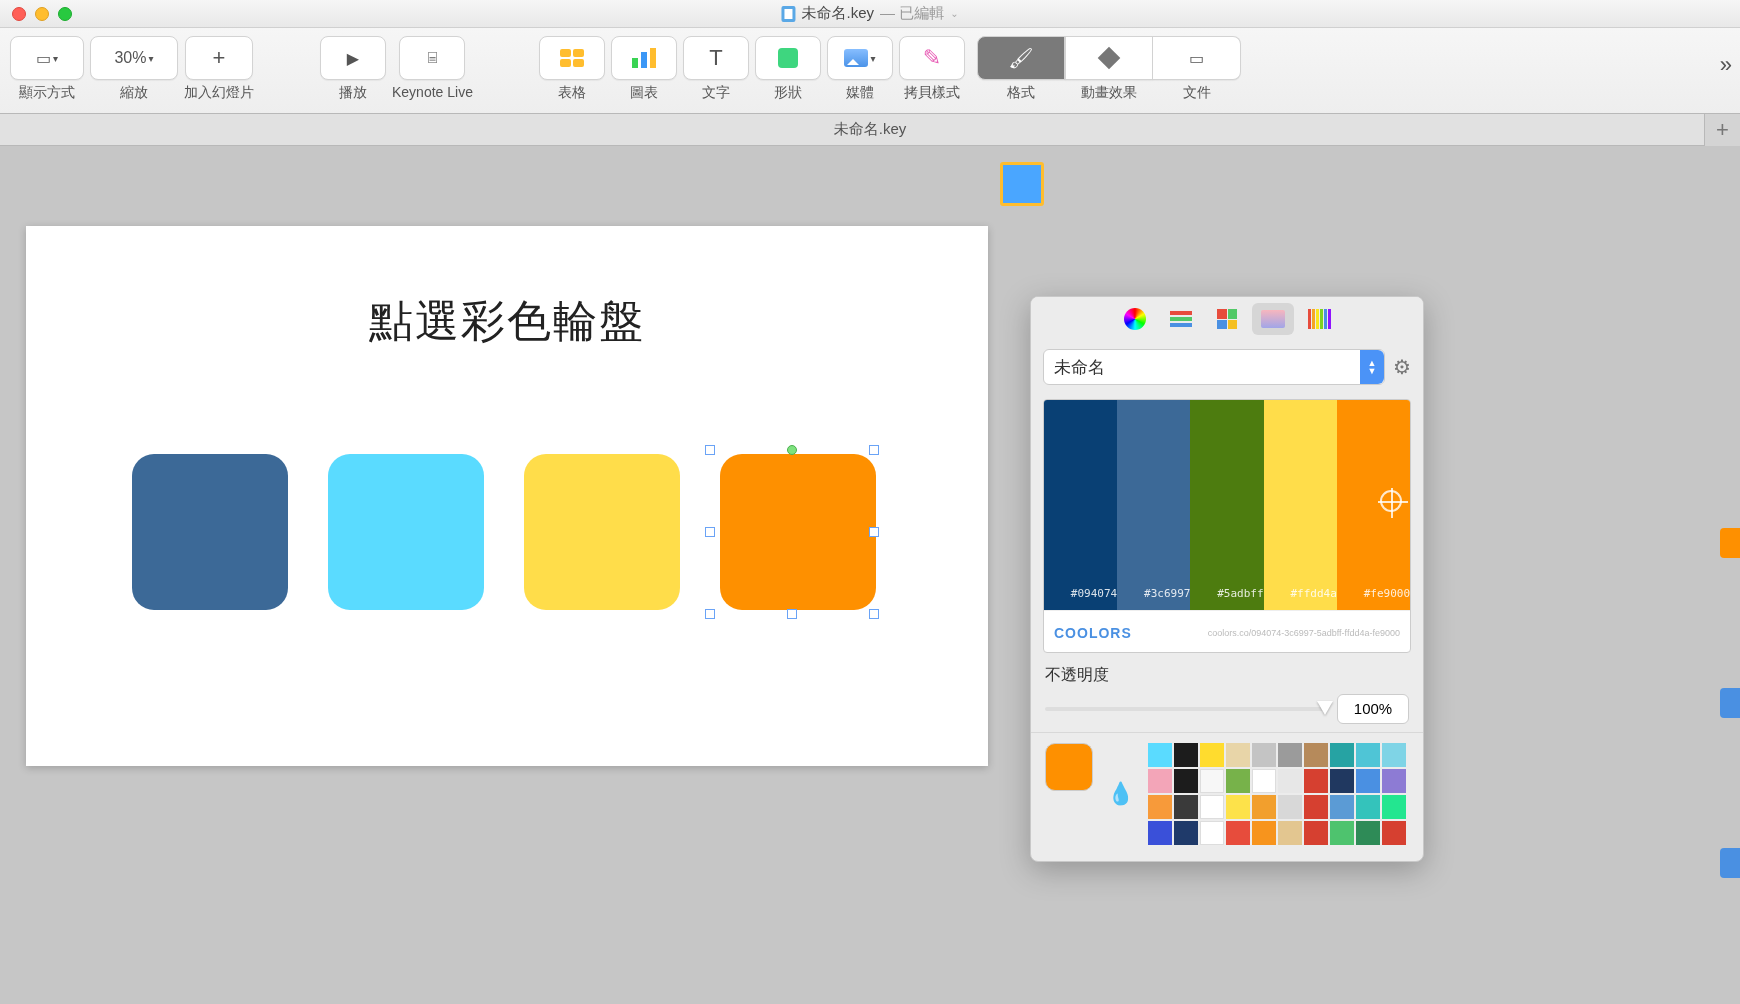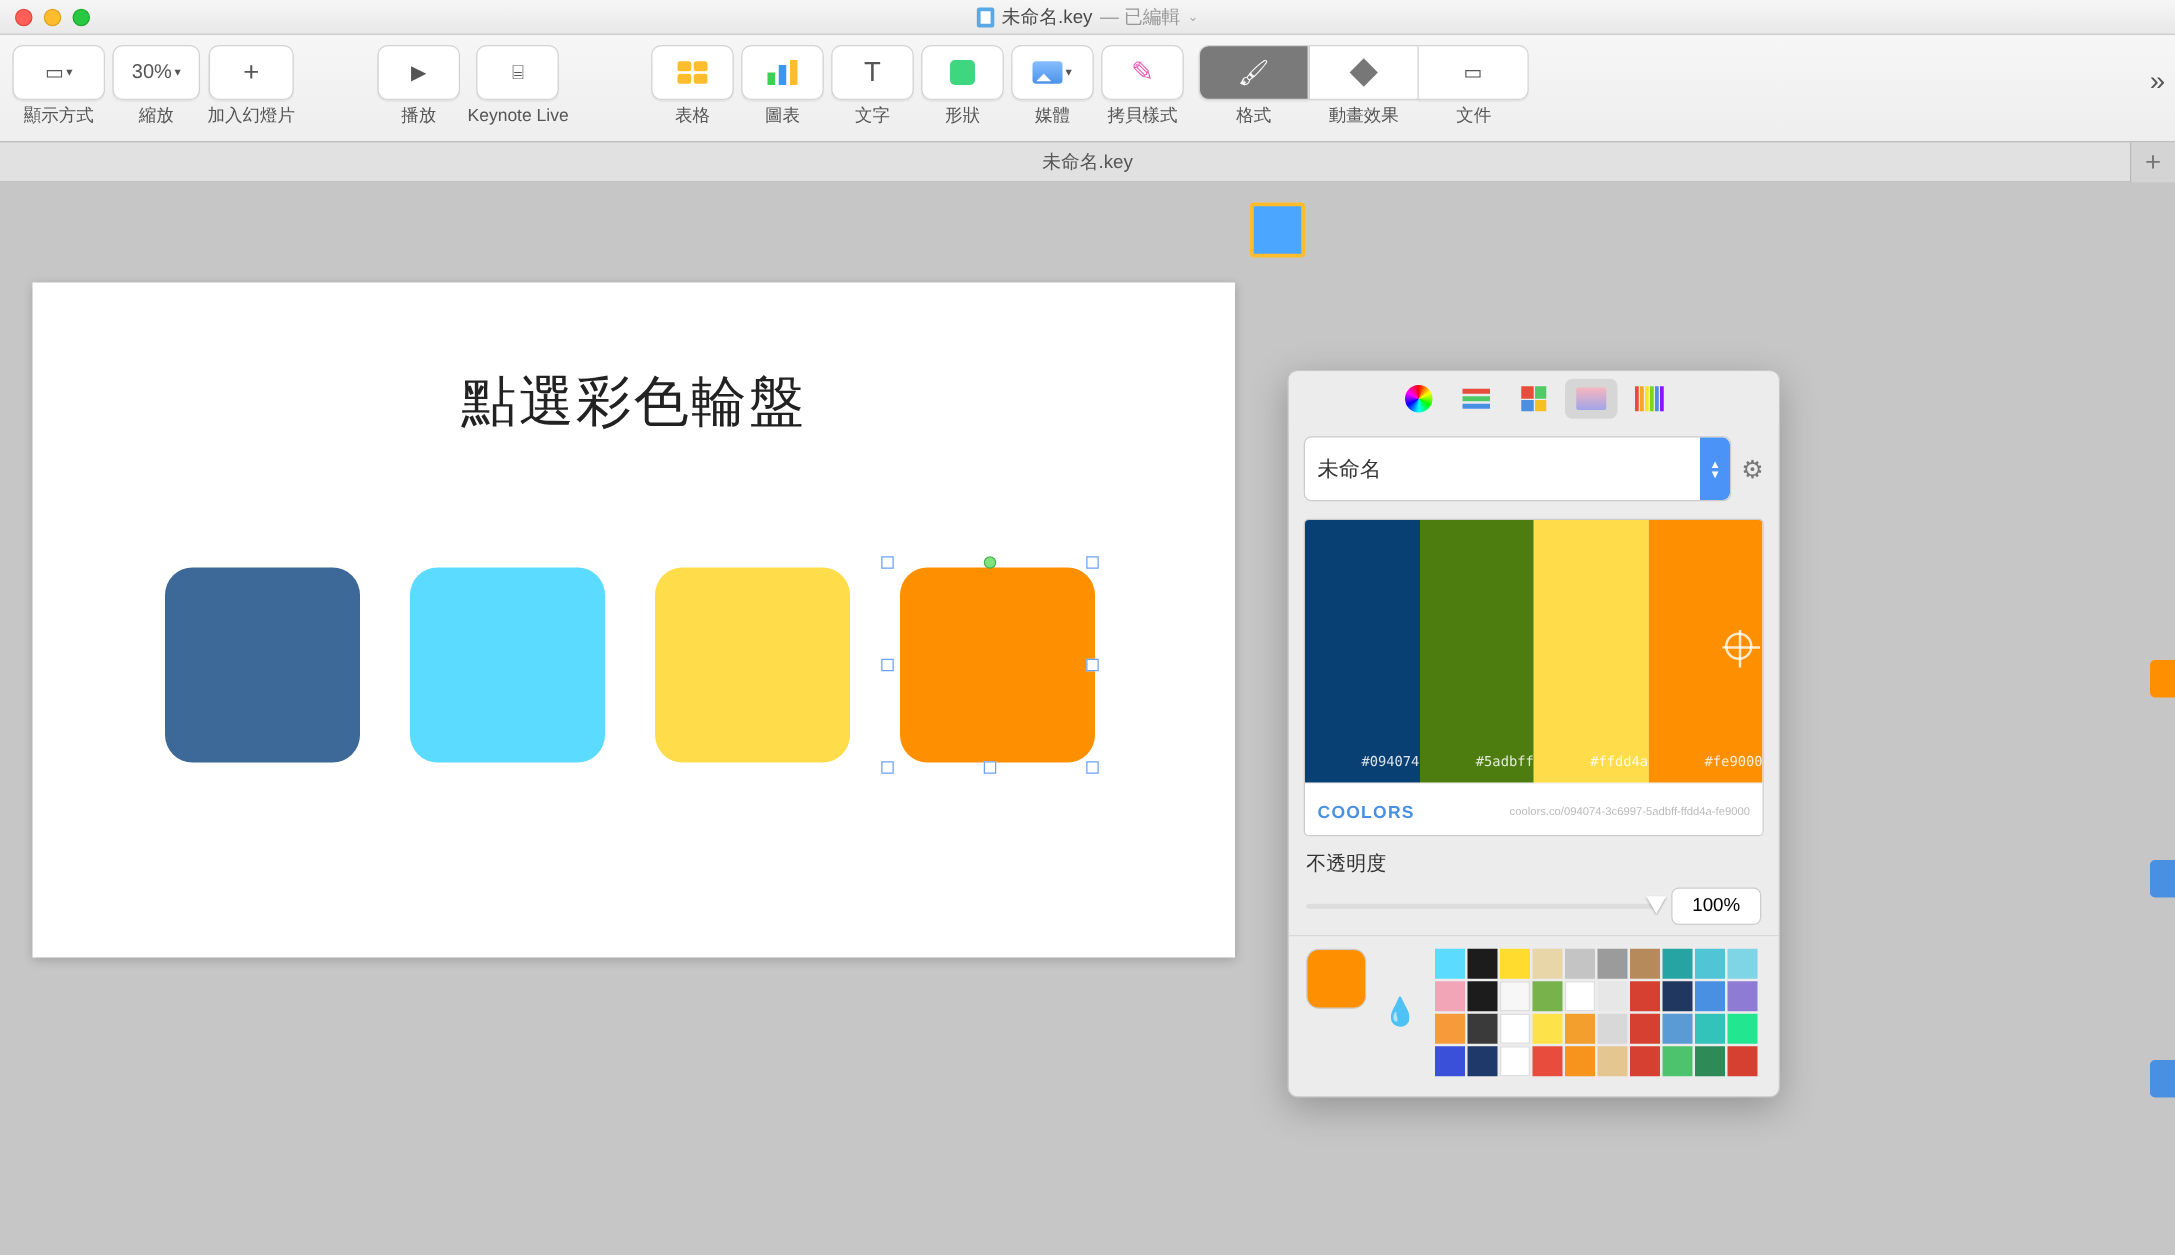--- a/index.html
+++ b/index.html
@@ -83,21 +83,21 @@
 .patches span:nth-child(1){background:#e74c3c;}.patches span:nth-child(2){background:#52c967;}
 .patches span:nth-child(3){background:#4a90e2;}.patches span:nth-child(4){background:#f5c022;}
 .imgtab { width:24px;height:18px;background:linear-gradient(#f7b6be,#a1a5e8);border-radius:2px; }
 .pencils { display:flex;gap:1px; }
 .pencils span { width:3px;height:20px; }
 .pencils span:nth-child(1){background:#e74c3c;}.pencils span:nth-child(2){background:#f5a623;}
 .pencils span:nth-child(3){background:#f8e71c;}.pencils span:nth-child(4){background:#7ed321;}
 .pencils span:nth-child(5){background:#4a90e2;}.pencils span:nth-child(6){background:#9013fe;}
 
 .p-select-row { padding:8px 12px; display:flex; align-items:center; gap:8px; }
-.p-select { flex:1; height:52px; background:#fff; border:1px solid #ccc; border-radius:6px; display:flex; align-items:center; padding:0 10px; font-size:17px; color:#333; position:relative; }
+.p-select { flex:1; height:36px; background:#fff; border:1px solid #ccc; border-radius:6px; display:flex; align-items:center; padding:0 10px; font-size:17px; color:#333; position:relative; }
 .p-select-arrows { position:absolute; right:0; top:0; bottom:0; width:24px; background:#4b93f7; border-radius:0 6px 6px 0; color:#fff; display:flex; flex-direction:column; align-items:center; justify-content:center; font-size:9px; line-height:8px; }
 .p-gear { font-size:20px; color:#777; }
 
 .palette { margin:6px 12px 0; height:254px; background:#fff; border:1px solid #ccc; border-radius:4px; overflow:hidden; position:relative; }
 .pal-colors { display:flex; height:210px; }
 .pal-col { flex:1; position:relative; display:flex; align-items:flex-end; justify-content:flex-end; }
 .pal-label { font-size:11px; color:rgba(255,255,255,.85); margin-bottom:10px; font-family:monospace; }
 .pal-target { position:absolute; right:8px; top:90px; width:22px;height:22px;border:2px solid rgba(255,255,255,.8);border-radius:50%; }
 .pal-target::before,.pal-target::after{content:'';position:absolute;background:rgba(255,255,255,.8);}
 .pal-target::before{top:9px;left:-4px;width:30px;height:2px;}
@@ -138,21 +138,21 @@
     <span class="chev">⌄</span>
   </div>
 </div>
 
 <div class="toolbar">
   <div class="tb-group">
     <div class="tb-btn" style="width:74px">▭ <span style="font-size:10px;margin-left:2px">▾</span></div>
     <div class="tb-label">顯示方式</div>
   </div>
   <div class="tb-group">
-    <div class="tb-btn" style="width:70px">
+    <div class="tb-btn" style="width:88px">
         <span>30%</span>
         <span style="font-size:10px;margin-left:2px">▾</span>
       </div>
     <div class="tb-label">縮放</div>
   </div>
   <div class="tb-group">
     <div class="tb-btn" style="width:68px;font-size:22px">+</div>
     <div class="tb-label">加入幻燈片</div>
   </div>
   <div style="width:60px"></div>
@@ -300,20 +300,23 @@
       <div class="p-select">
         <span>未命名</span>
         <div class="p-select-arrows">▲<br>▼</div>
       </div>
       <span class="p-gear">⚙</span>
     </div>
     <div class="palette">
       <div class="pal-colors" id="pal-colors">
           <div class="pal-col" style="background: rgb(9, 64, 116);">
             <div class="pal-label">#094074</div>
+          </div>
+          <div class="pal-col" style="background: rgb(60, 105, 151);">
+            <div class="pal-label">#3c6997</div>
           </div>
           <div class="pal-col" style="background: #4d7c0f;">
             <div class="pal-label">#5adbff</div>
           </div>
           <div class="pal-col" style="background: rgb(255, 221, 74);">
             <div class="pal-label">#ffdd4a</div>
           </div>
           <div class="pal-col" style="background: rgb(254, 144, 0);">
             <div class="pal-label">#fe9000</div>
           </div>

